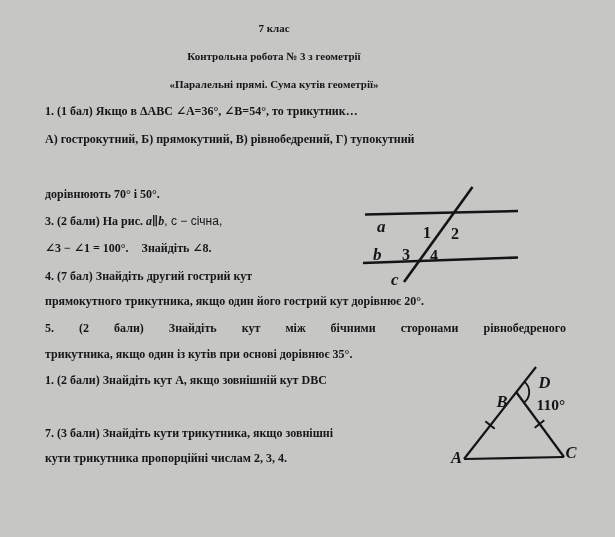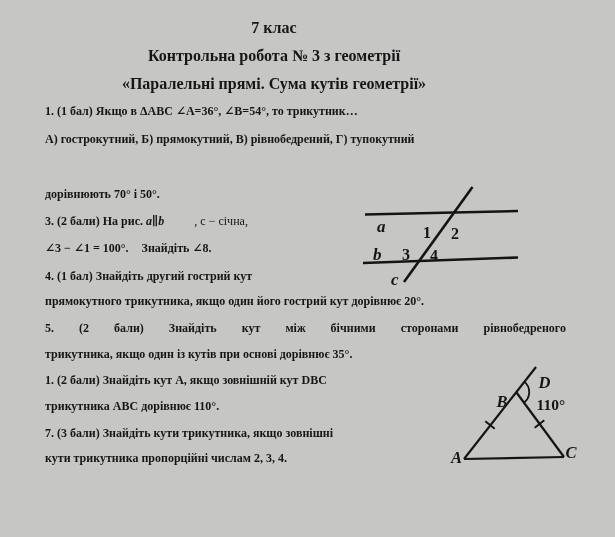--- a/index.html
+++ b/index.html
@@ -15,24 +15,24 @@
   }
   .line {
     position:absolute; left:45px; width:521px;
     font-size:12px; line-height:20px; white-space:nowrap;
   }
   .just {
     white-space:normal; text-align:justify; text-align-last:justify;
   }
   .centered {
     position:absolute; left:57px; width:434px; text-align:center;
-    font-size:16px; line-height:20px;
+    font-size:11px; line-height:20px;
   }
   .mi { font-style:italic; }
-  .mreg { font-weight:normal; font-family:Liberation Serif, serif;margin-left:30px; }
+  .mreg { font-weight:normal; font-family:Liberation Sans, sans-serif; }
   .eqgap { display:inline-block; width:13px; }
   svg.fig { position:absolute; overflow:visible; }
   svg.fig line, svg.fig path { stroke:#141414; }
   svg.fig text {
     fill:#141414; font-family:"Liberation Serif","DejaVu Serif",serif;
     font-weight:bold;
   }
   .figlabel { font-style:italic; font-size:17px; }
   .figlabel2 { font-style:italic; font-size:16.5px; }
   .fignum { font-size:16px; }
@@ -48,28 +48,27 @@
   <div class="centered" style="top:74px">«Паралельні прямі. Сума кутів геометрії»</div>
 
   <div class="line" style="top:101px">1. (1 бал) Якщо в ΔАВС ∠А=36°, ∠В=54°, то трикутник…</div>
   <div class="line" style="top:129px">А) гострокутний, Б) прямокутний, В) рівнобедрений, Г) тупокутний</div>
 
   <div class="line" style="top:184px">дорівнюють 70° і 50°.</div>
 
   <div class="line" style="top:211px;width:300px"><span>3. (2 бали) На рис. </span><span class="mi">a</span><span>∥</span><span class="mi">b</span><span class="mreg">, c − січна,</span></div>
   <div class="line" style="top:238px;width:300px"><span>∠3 − ∠1 = 100°.</span><span class="eqgap"></span><span>Знайдіть ∠8.</span></div>
 
-  <div class="line" style="top:266px;width:300px">4. (1 бал) Знайдіть другий гострий кут</div>
+  <div class="line" style="top:266px;width:300px">4. (7 бал) Знайдіть другий гострий кут</div>
   <div class="line" style="top:291px">прямокутного трикутника, якщо один його гострий кут дорівнює 20°.</div>
 
   <div class="line just" style="top:318px">5. (2 бали) Знайдіть кут між бічними сторонами рівнобедреного</div>
   <div class="line" style="top:344px">трикутника, якщо один із кутів при основі дорівнює 35°.</div>
 
   <div class="line" style="top:370px;width:380px">1. (2 бали) Знайдіть кут А, якщо зовнішній кут DBC</div>
-  <div class="line" style="top:396px;width:380px">трикутника АВС дорівнює 110°.</div>
 
   <div class="line" style="top:423px;width:380px">7. (3 бали) Знайдіть кути трикутника, якщо зовнішні</div>
   <div class="line" style="top:448px;width:380px">кути трикутника пропорційні числам 2, 3, 4.</div>
 
   <svg class="fig" style="left:350px;top:178px" width="180" height="115" viewBox="350 178 180 115">
     <line x1="365" y1="214.5" x2="518" y2="211" stroke-width="2.6"></line>
     <line x1="363" y1="263" x2="518" y2="257.5" stroke-width="2.6"></line>
     <line x1="472.5" y1="187" x2="404" y2="282" stroke-width="2.6"></line>
     <text x="377" y="231.5" class="figlabel">a</text>
     <text x="423" y="238" class="fignum">1</text>

